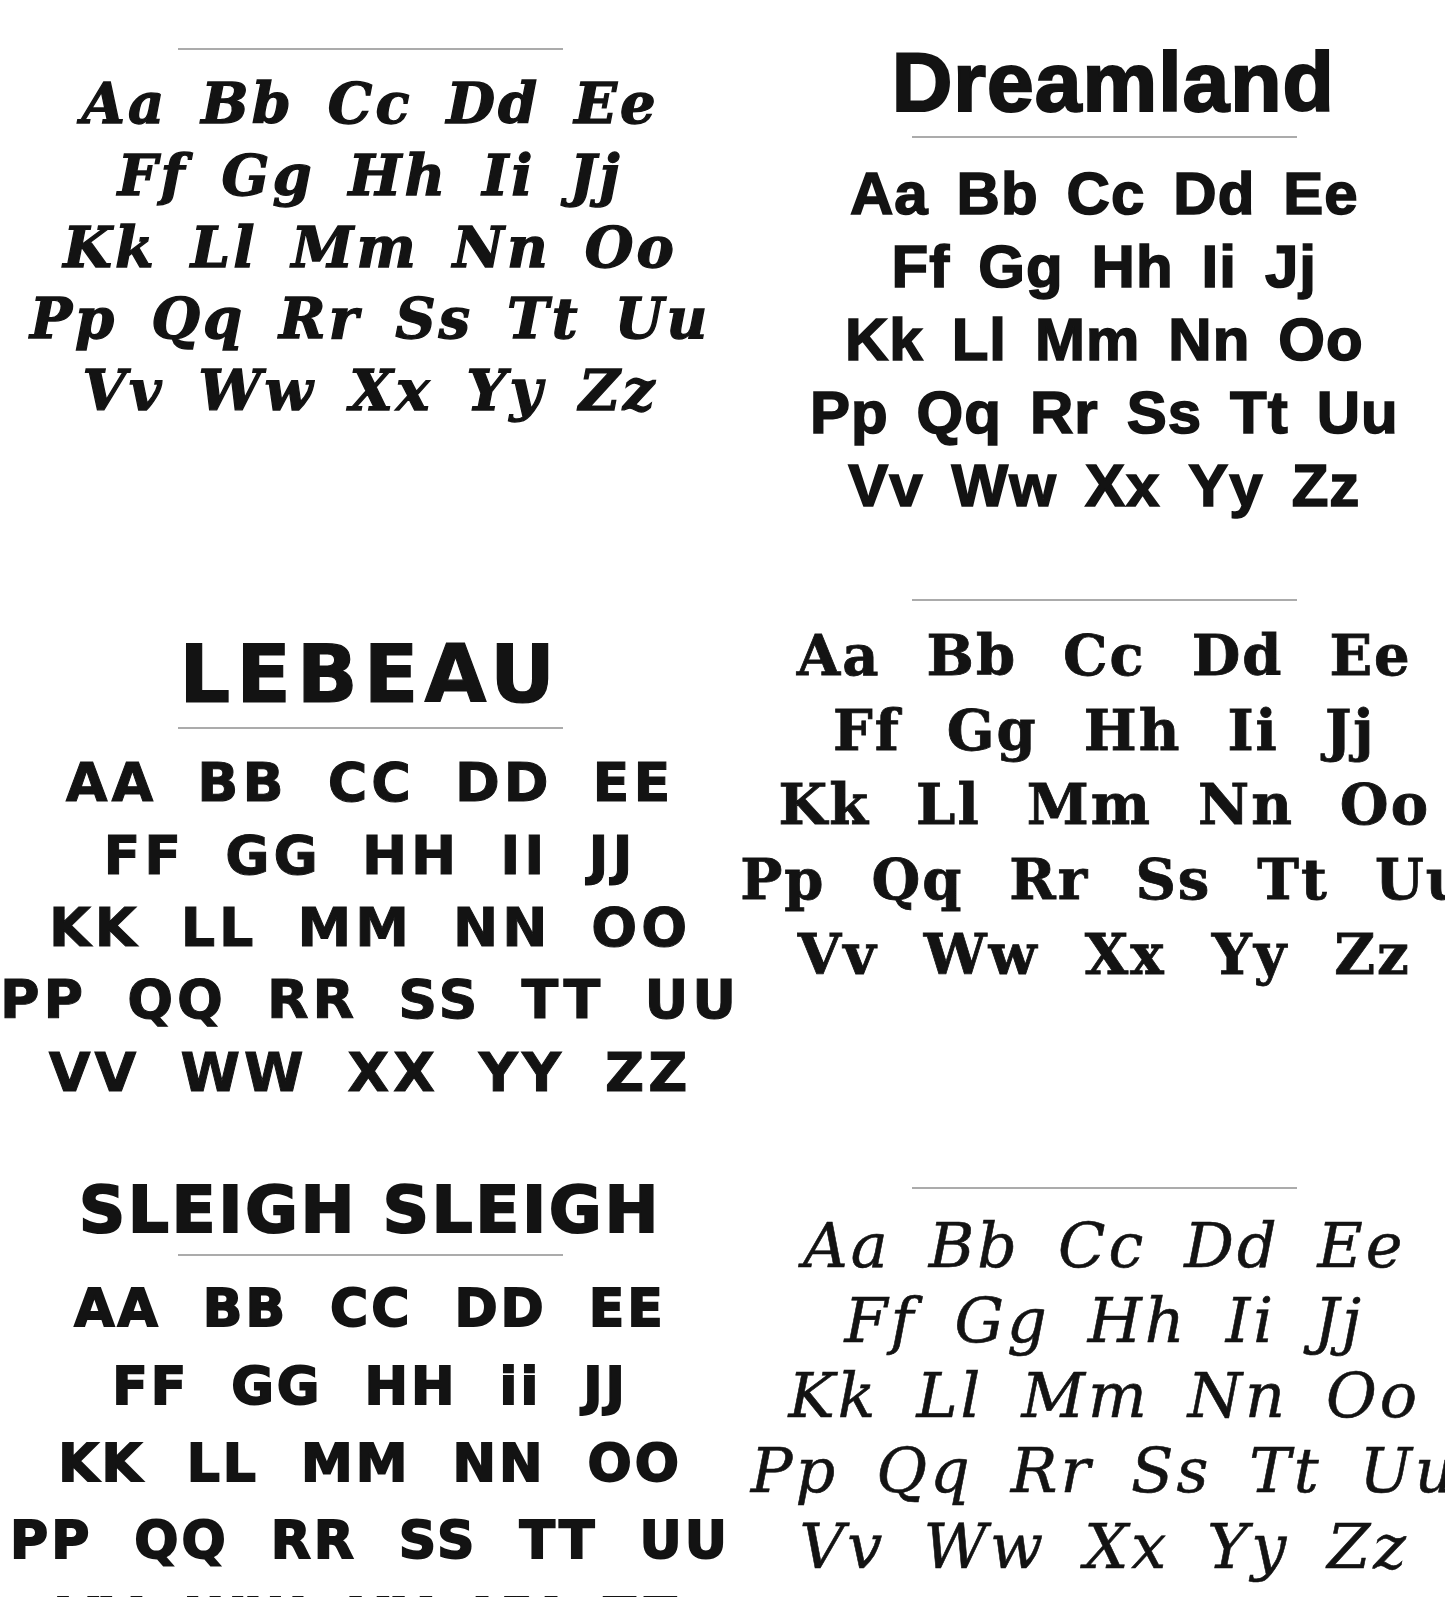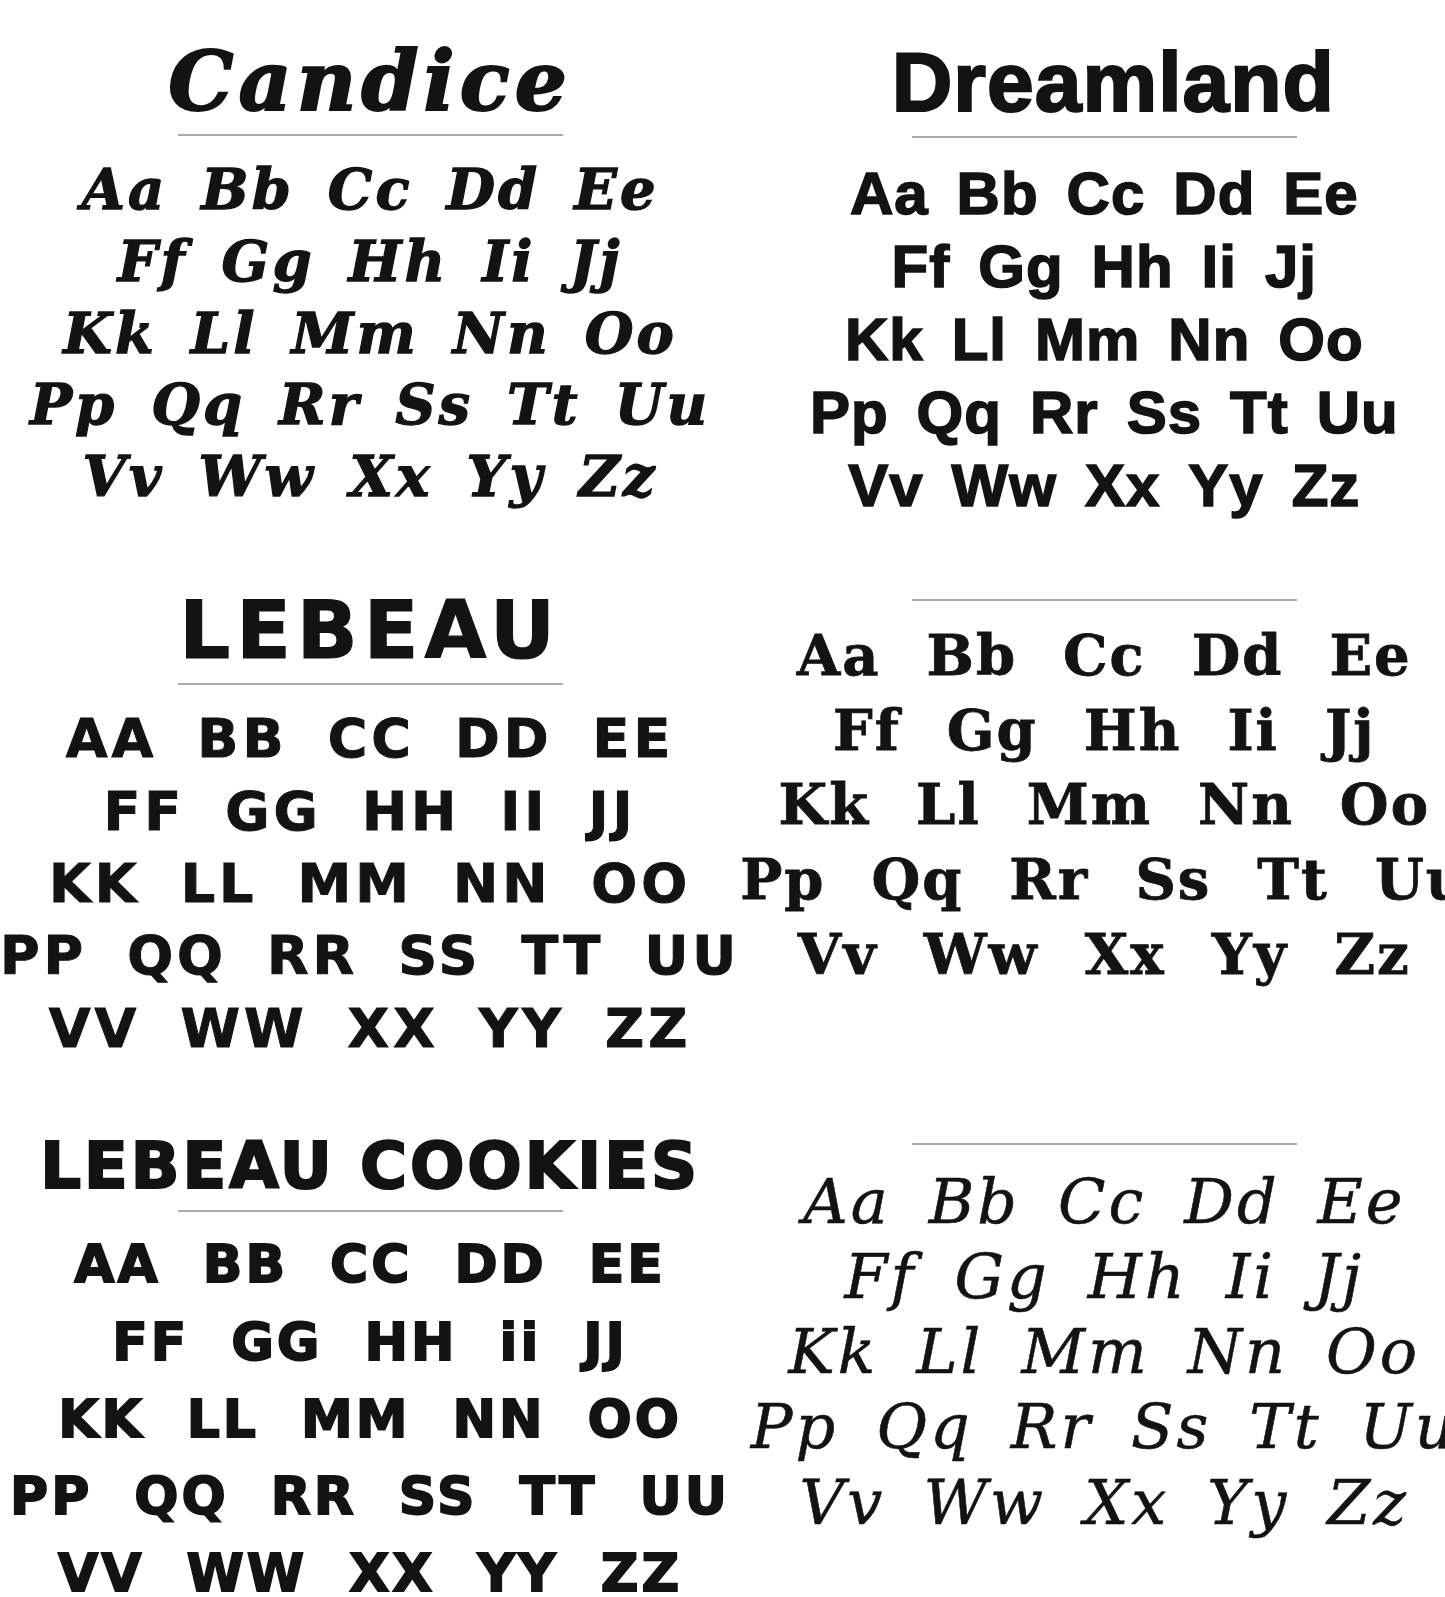--- a/index.html
+++ b/index.html
@@ -71,20 +71,21 @@
     font: 700 60px/1.05 "Liberation Sans", sans-serif;
     letter-spacing: 1px;
     -webkit-text-stroke: 1.6px #131313;
   }
   .f-dreamland .letter-row { gap: 28px; margin-bottom: 10px; }
 
   
   .f-lebeau .title {
     font: 700 80px/1.05 "DejaVu Sans", sans-serif;
     letter-spacing: 6px;
+    margin-top: 44px;
     -webkit-text-stroke: 1.2px #131313;
   }
   .f-lebeau .pair {
     font: 700 54px/1.1 "DejaVu Sans", sans-serif;
     letter-spacing: 4px;
     -webkit-text-stroke: 1px #131313;
   }
   .f-lebeau .letter-row { gap: 40px; }
 
   
@@ -125,21 +126,20 @@
     -webkit-text-stroke: 0.6px #131313;
   }
   .f-tendria .letter-row { gap: 38px; margin-bottom: 10px; }
 </style>
 </head>
 <body>
 
 <div class="sheet">
 
   <section class="specimen first-row f-candice">
-    <h2 class="title">Candice</h2>
     <div class="divider"></div>
     <div class="rows">
         <div class="letter-row">
           <span class="pair">Aa</span>
           <span class="pair">Bb</span>
           <span class="pair">Cc</span>
           <span class="pair">Dd</span>
           <span class="pair">Ee</span>
         </div>
         <div class="letter-row">
@@ -296,21 +296,21 @@
           <span class="pair">Vv</span>
           <span class="pair">Ww</span>
           <span class="pair">Xx</span>
           <span class="pair">Yy</span>
           <span class="pair">Zz</span>
         </div>
       </div>
   </section>
 
   <section class="specimen f-sleigh">
-    <h2 class="title">LEBEAU COOKIES</h2>
+    <h2 class="title">SLEIGH SLEIGH</h2>
     <div class="divider"></div>
     <div class="rows">
         <div class="letter-row">
           <span class="pair">AA</span>
           <span class="pair">BB</span>
           <span class="pair">CC</span>
           <span class="pair">DD</span>
           <span class="pair">EE</span>
         </div>
         <div class="letter-row">

